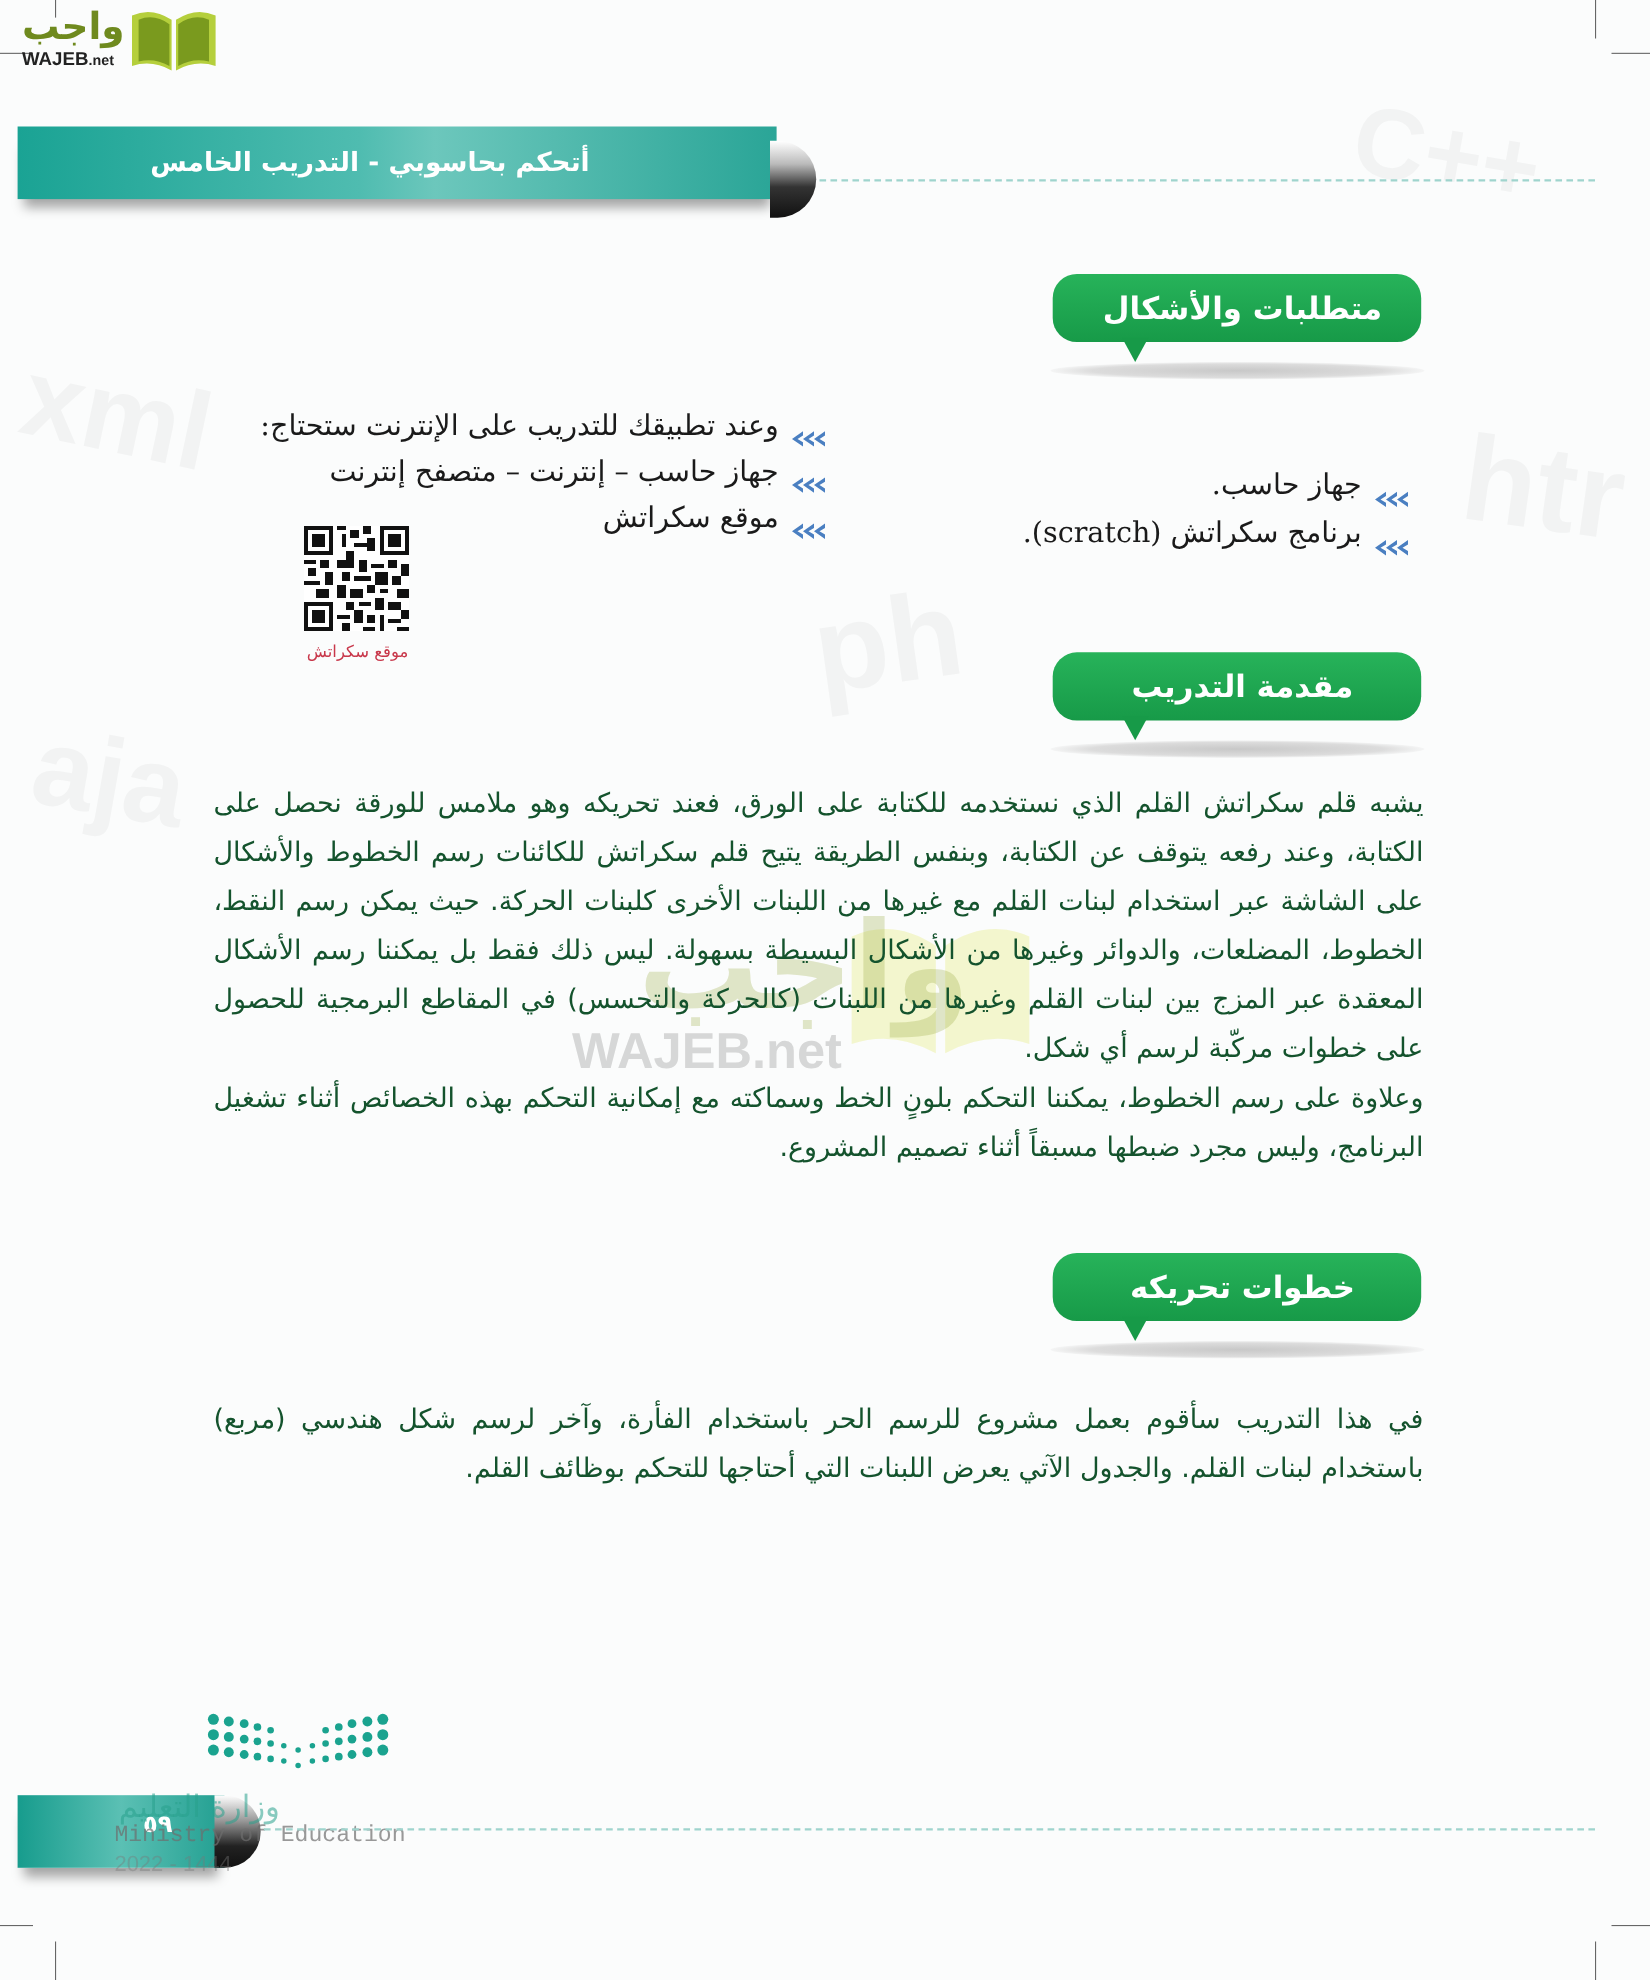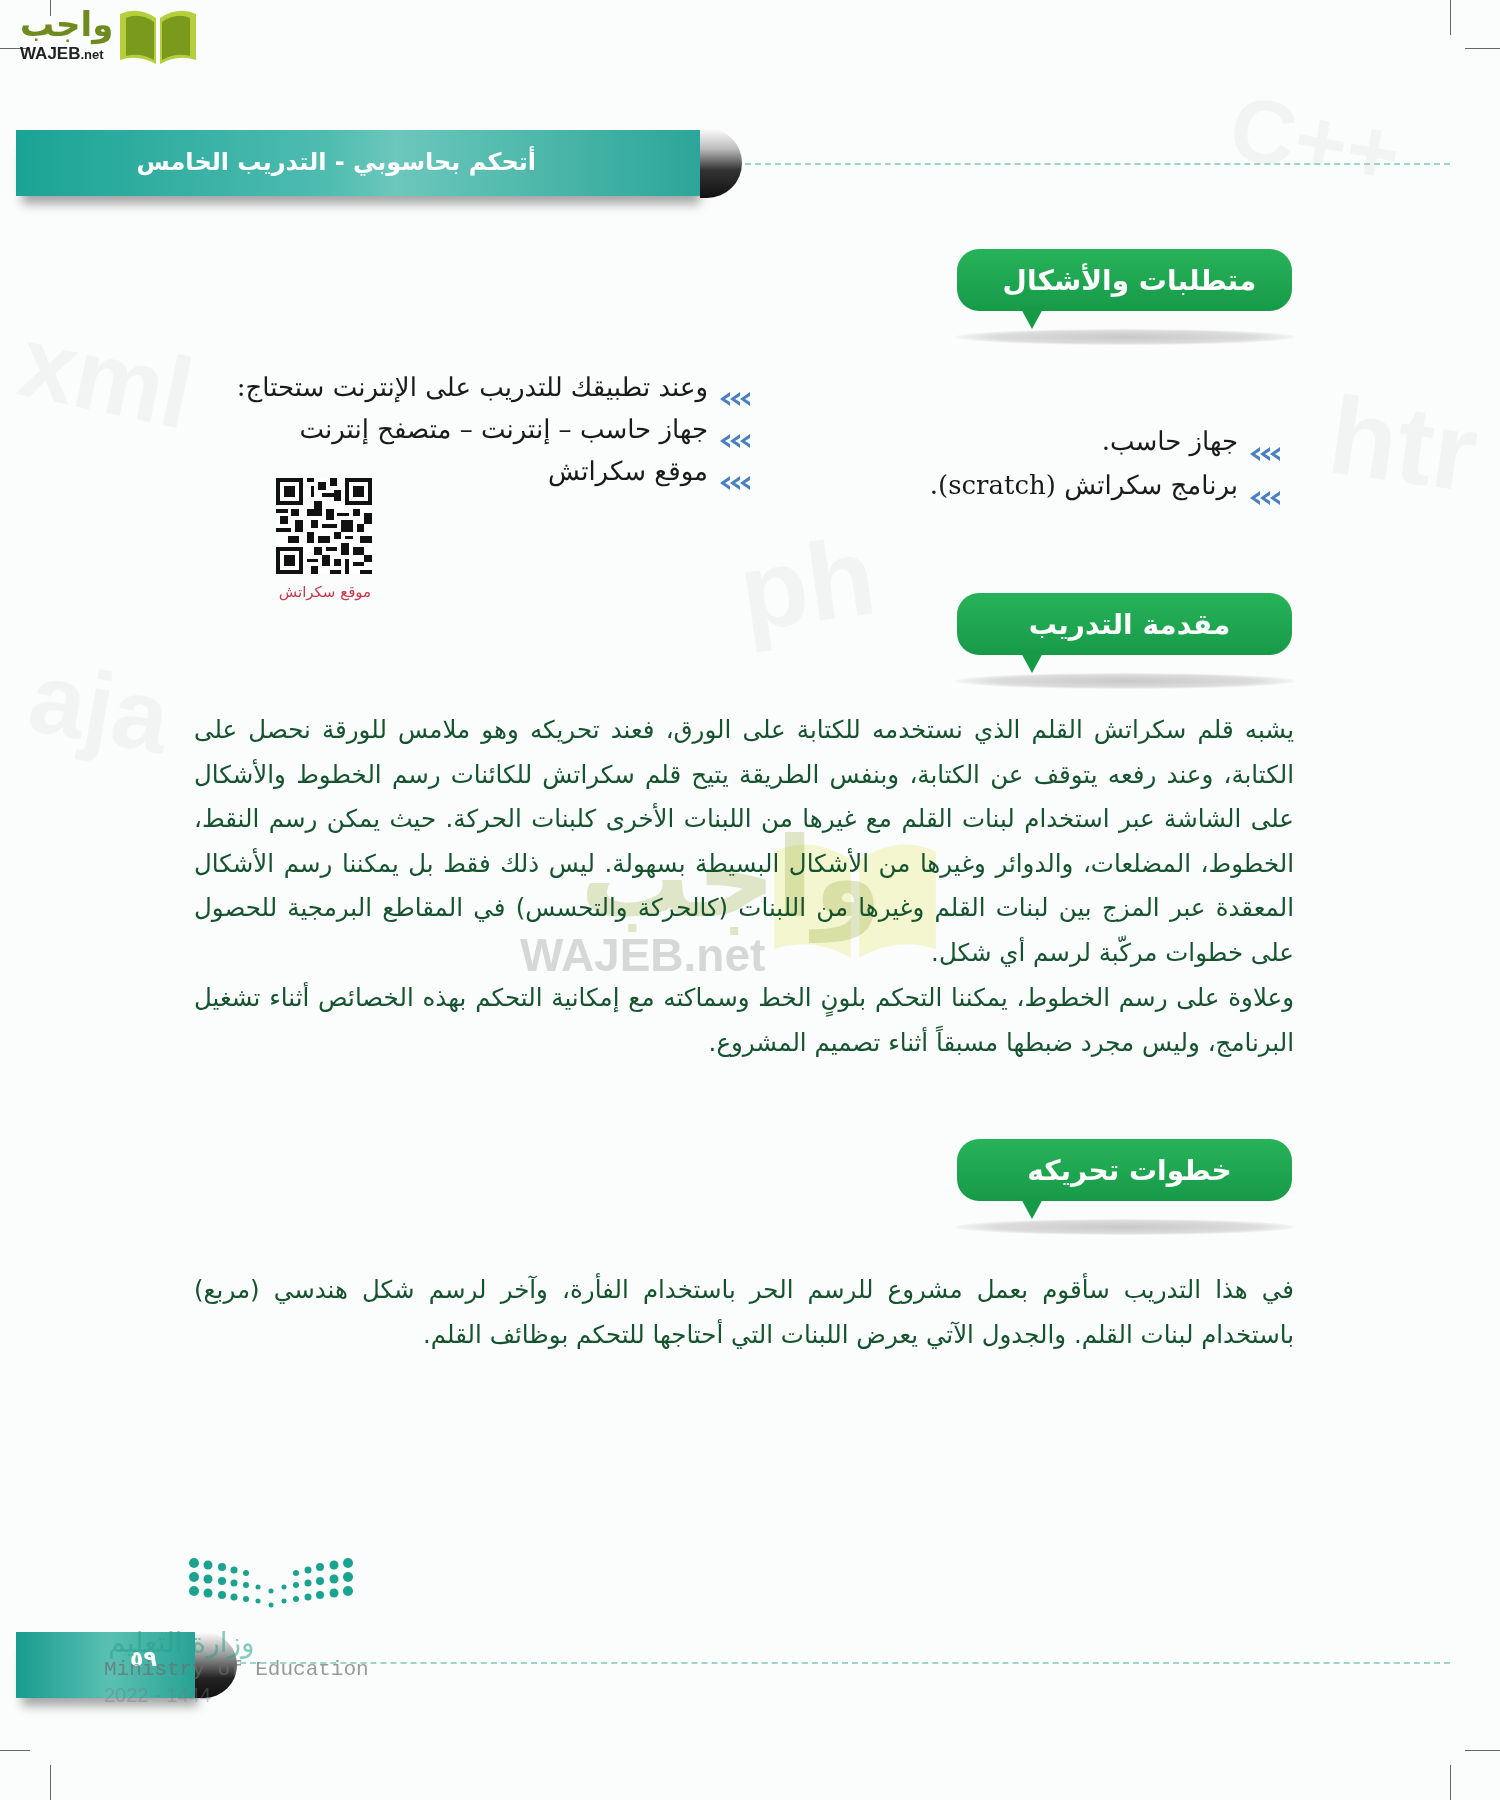--- a/index.html
+++ b/index.html
@@ -15,21 +15,21 @@
   }
   .crop-line { position:absolute; background:#666; }
   
   .logo { position:absolute; left:10px; top:4px; width:180px; height:66px; }
   .logo-ar { position:absolute; left:10px; top:0; font-size:34px; font-weight:bold; color:#6f8a1e; line-height:40px; }
   .logo-en { position:absolute; left:10px; top:40px; font-size:17px; font-weight:bold; color:#222; font-family:"Liberation Sans", sans-serif; }
   .logo-en small { font-size:13px; }
   .logo-book { position:absolute; left:108px; top:2px; width:80px; height:60px; }
   
   .banner {
-    position:absolute; left:16px; top:130px; width:690px; height:66px;
+    position:absolute; left:16px; top:115px; width:690px; height:66px;
     background:linear-gradient(90deg,#1aa394 0%,#4fbcb0 45%,#6cc7bc 55%,#2aa597 100%);
     box-shadow:0 14px 10px -6px rgba(0,0,0,0.35);
     text-decoration:underline;
   }
   .banner-cap {
     position:absolute; left:700px; top:128px; width:42px; height:70px;
     border-radius:0 35px 35px 0;
     background:linear-gradient(180deg,#fff 0%,#bbb 30%,#333 60%,#111 100%);
   }
   .banner-title {

